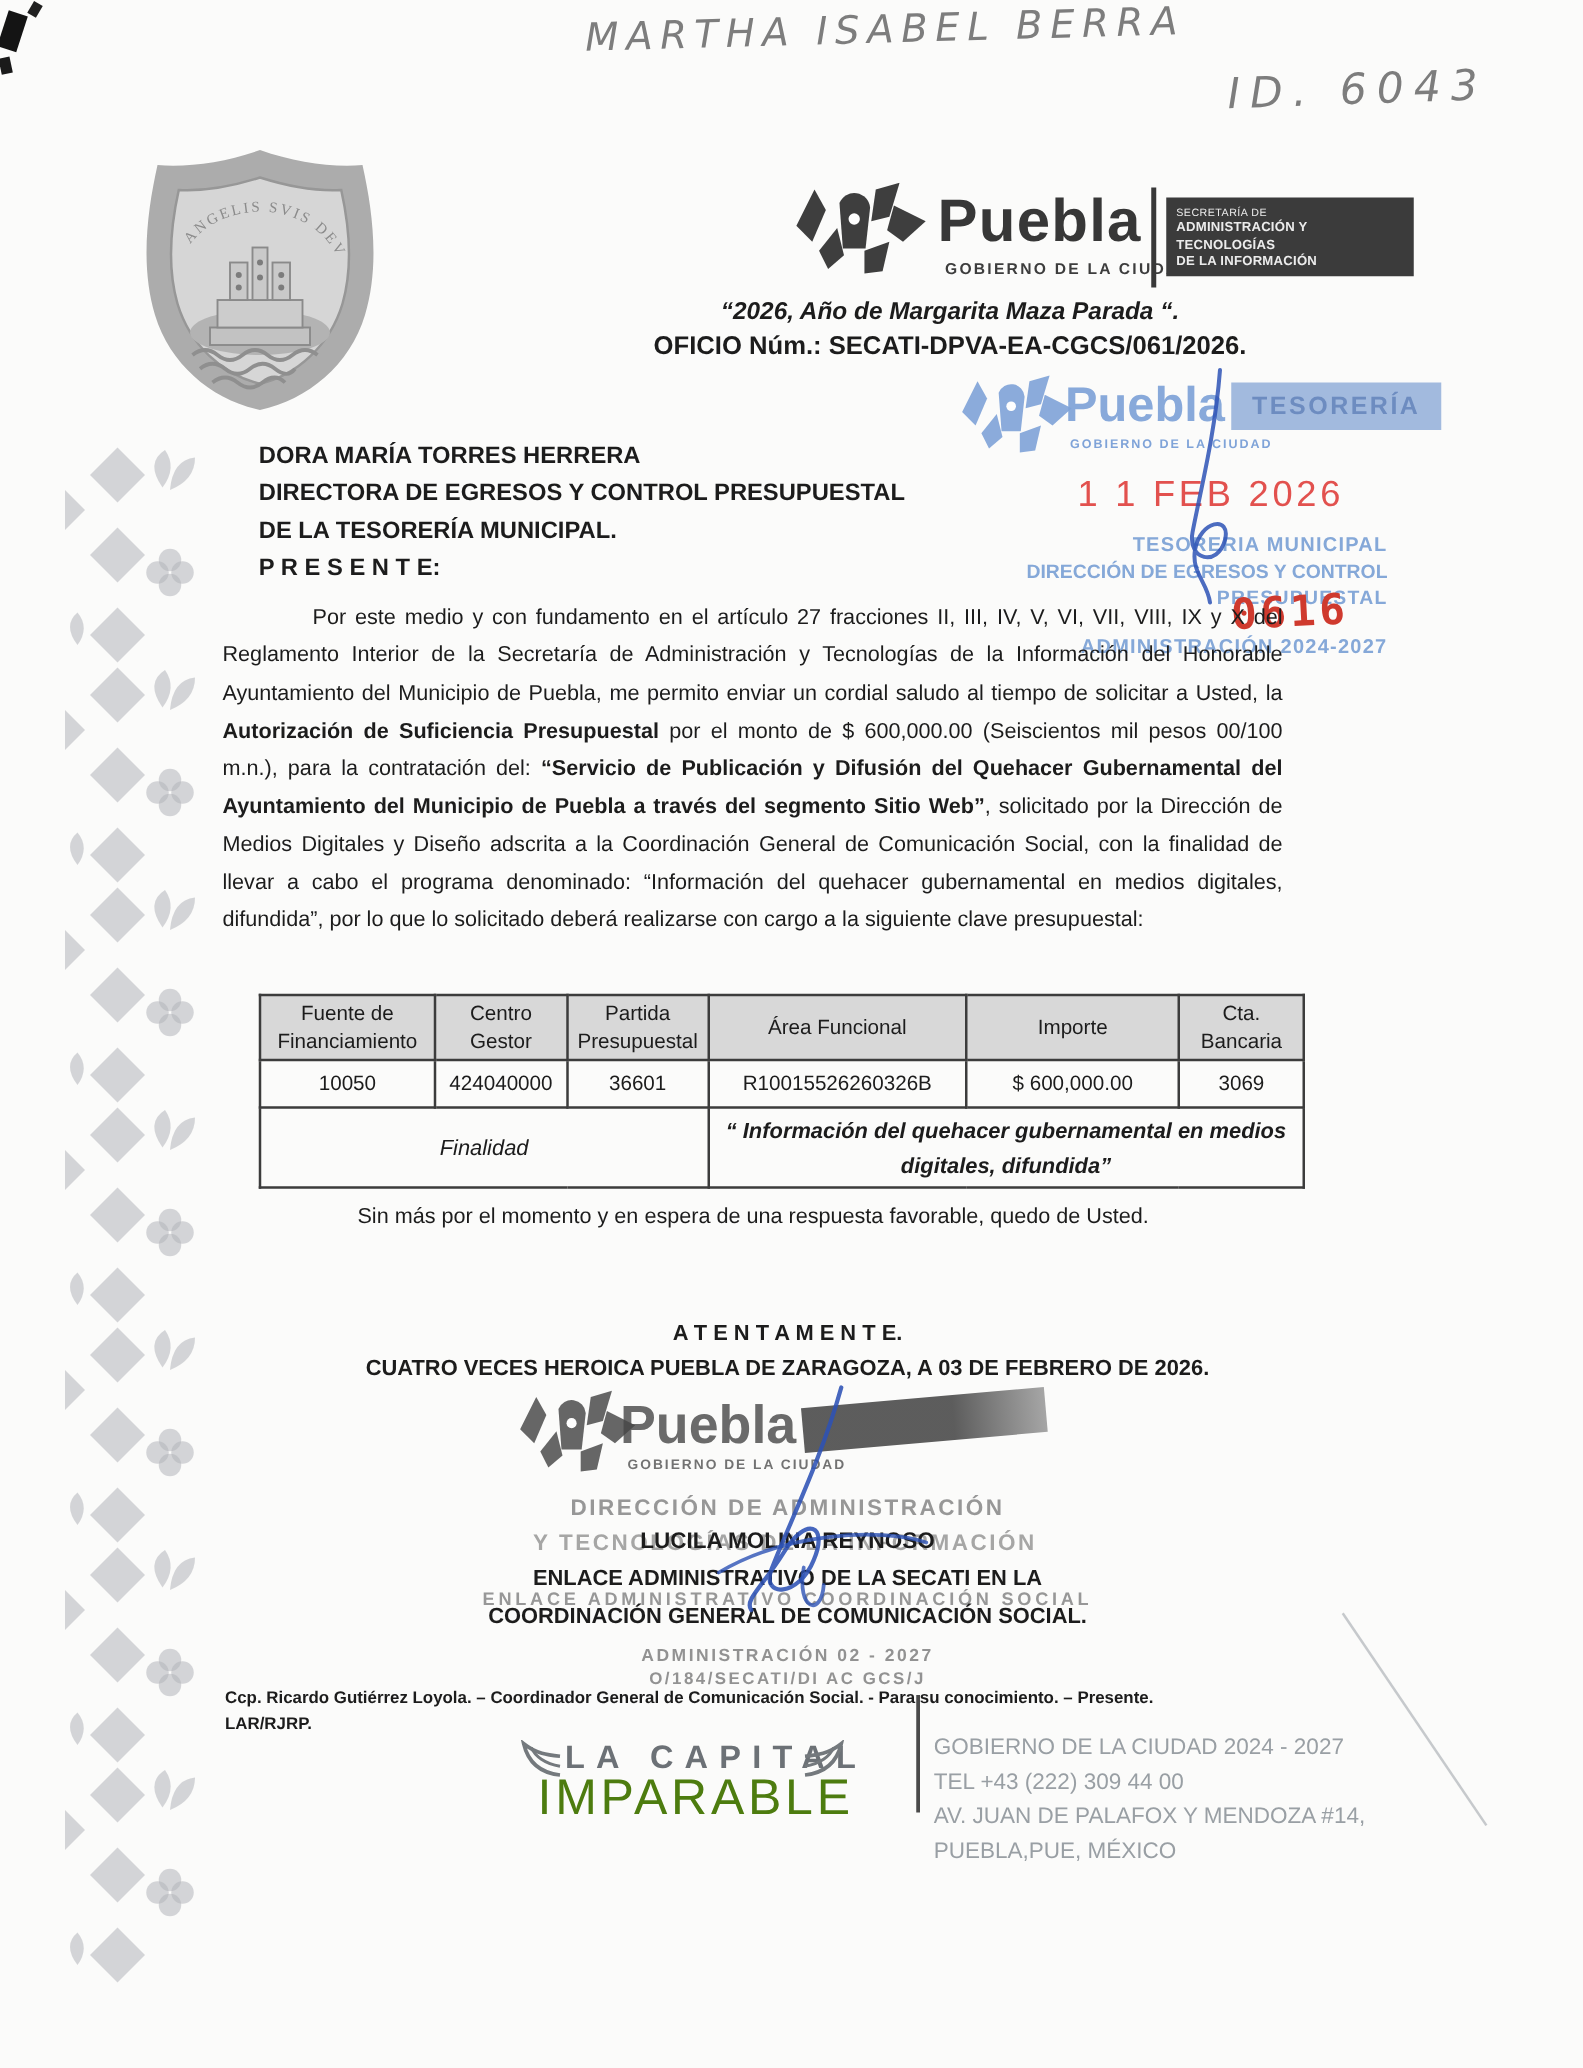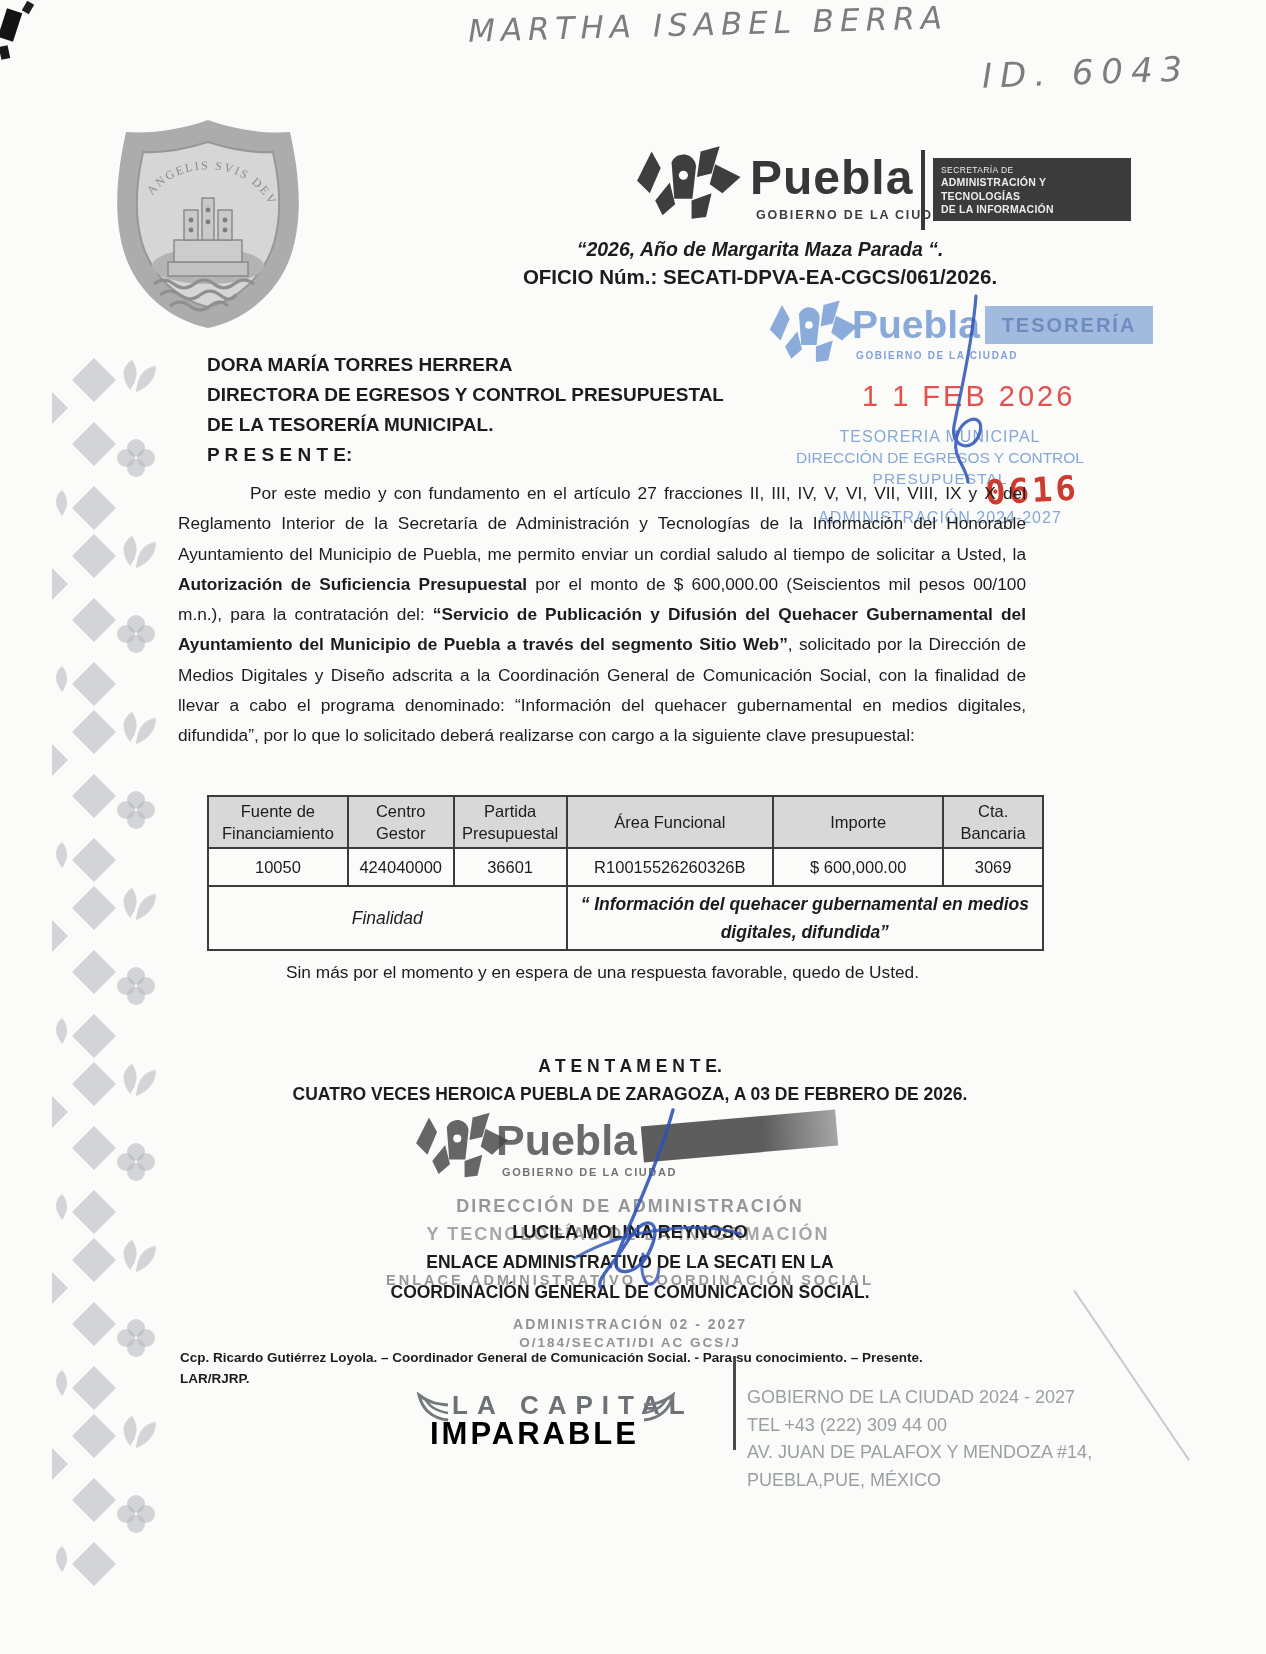--- a/index.html
+++ b/index.html
@@ -35,21 +35,21 @@
   .year-legend{left:430px;top:238px;width:660px;text-align:center;
                font-size:19.5px;font-weight:bold;font-style:italic;}
   .oficio{left:430px;top:265px;width:660px;text-align:center;font-size:20.5px;font-weight:bold;}
   .rs-mark{left:762px;top:300px;color:#7fa3d8;opacity:.9;}
   .rs-word{left:852px;top:303px;font-size:39px;font-weight:bold;color:#7fa3d8;opacity:.92;}
   .rs-sub{left:856px;top:350px;font-size:10px;font-weight:bold;color:#7fa3d8;letter-spacing:1.6px;}
   .rs-box{left:985px;top:306px;width:168px;height:38px;background:rgba(140,170,215,.8);
           color:#6d8cc0;font-size:20px;font-weight:bold;letter-spacing:2px;
           line-height:38px;text-align:center;}
   .rs-date{left:862px;top:380px;color:#e2514e;font-size:29px;font-weight:normal;letter-spacing:3px;}
-  .rs-l{left:770px;width:340px;text-align:center;color:#85a8d8;font-weight:normal;}
+  .rs-l{left:770px;width:340px;text-align:right;color:#85a8d8;font-weight:bold;}
   .rs-l1{top:428px;font-size:16px;letter-spacing:1px;}
   .rs-l2{top:449px;font-size:15.5px;}
   .rs-l3{top:470px;font-size:15.5px;letter-spacing:1px;}
   .rs-l4{top:509px;font-size:16px;letter-spacing:1px;}
   .rs-folio{left:985px;top:470px;color:#cf3a2e;font-family:"DejaVu Sans Mono",monospace;
             font-size:34px;font-weight:bold;letter-spacing:3px;transform:rotate(-3deg);}
   .pen-top{left:928px;top:290px;}
 
   
   .recipient{left:207px;top:350px;font-weight:bold;font-size:19px;line-height:30px;z-index:2;}
@@ -89,21 +89,21 @@
 
   
   .cc1{left:180px;top:1350px;font-size:13.5px;font-weight:bold;}
   .cc2{left:180px;top:1371px;font-size:13.5px;font-weight:bold;}
 
   
   .wing{color:#74797d;}
   .wing-l{left:416px;top:1392px;}
   .wing-r{left:642px;top:1392px;transform:scaleX(-1);}
   .capital{left:452px;top:1390px;font-size:26px;font-weight:bold;letter-spacing:9px;color:#6c7176;}
-  .imparable{left:430px;top:1416px;font-size:31px;font-weight:bold;letter-spacing:3px;color:#000000;}
+  .imparable{left:430px;top:1416px;font-size:40px;font-weight:normal;letter-spacing:3px;color:#4d7c0f;}
   .footer-div{left:733px;top:1356px;width:3px;height:94px;background:#4a4a4a;}
   .footer-addr{left:747px;top:1354px;font-size:18px;color:#999fa4;line-height:27.5px;margin-top:30px;}
 
   
   .left-pattern{left:52px;top:356px;}
 </style>
 </head>
 <body>
 
 <svg width="0" height="0" style="position:absolute">

